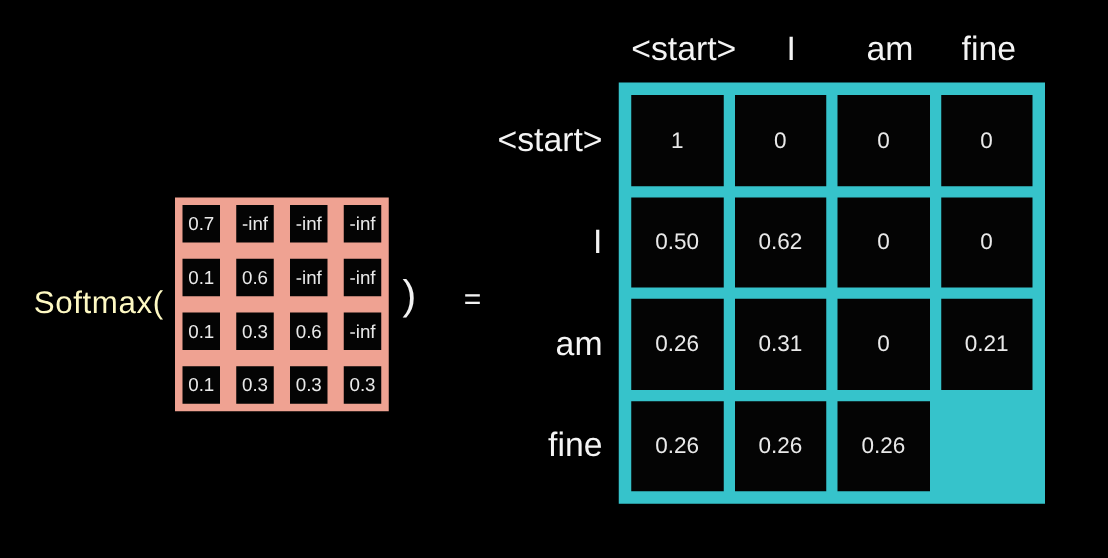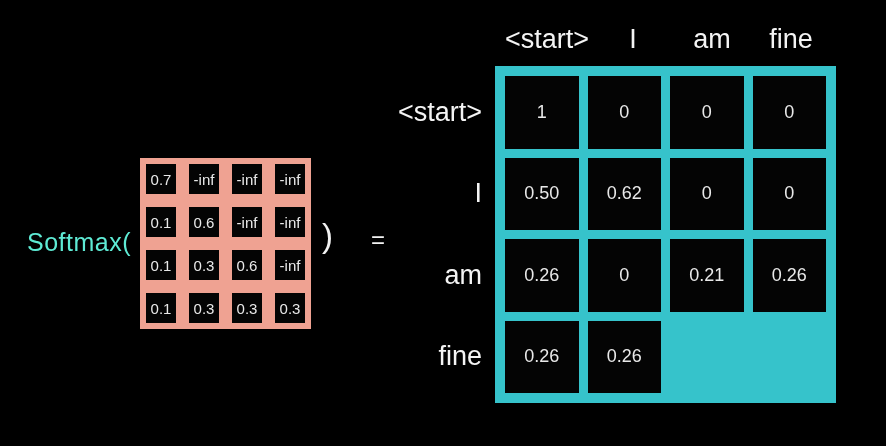--- a/index.html
+++ b/index.html
@@ -16,21 +16,21 @@
     overflow: hidden;
   }
 
   
   .softmax-label {
     position: absolute;
     left: 27px;
     top: 228px;
     font-size: 25px;
     letter-spacing: 0.5px;
-    color: #5eead4;
+    color: #fef9c3;
   }
   .close-paren {
     position: absolute;
     left: 322px;
     top: 217px;
     font-size: 33px;
     font-weight: 300;
     color: #f2f2f2;
   }
   .equals-sign {
@@ -173,20 +173,21 @@
   <div class="cyan-matrix">
     <div class="cell">1</div>
     <div class="cell">0</div>
     <div class="cell">0</div>
     <div class="cell">0</div>
     <div class="cell">0.50</div>
     <div class="cell">0.62</div>
     <div class="cell">0</div>
     <div class="cell">0</div>
     <div class="cell">0.26</div>
+    <div class="cell">0.31</div>
     <div class="cell">0</div>
     <div class="cell">0.21</div>
     <div class="cell">0.26</div>
     <div class="cell">0.26</div>
     <div class="cell">0.26</div>
   </div>
 
 </div>
 
 </body></html>

